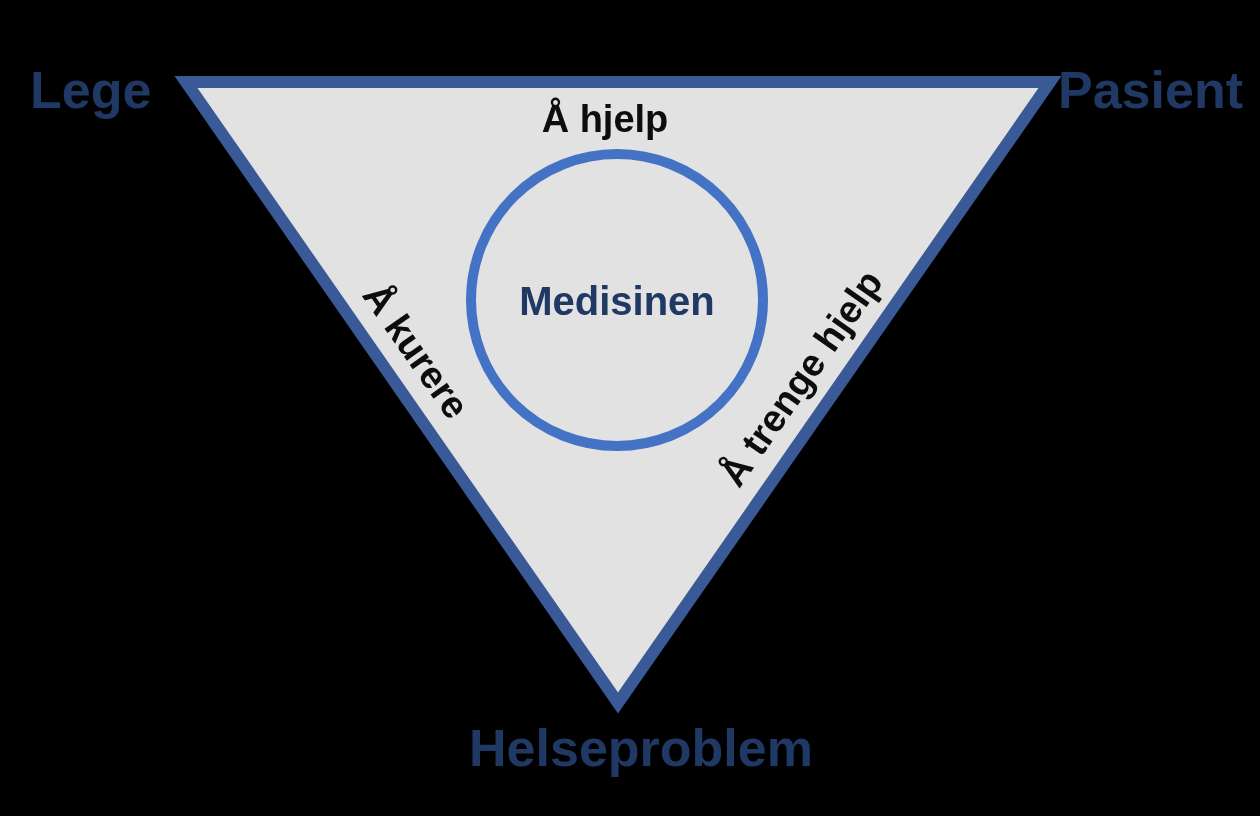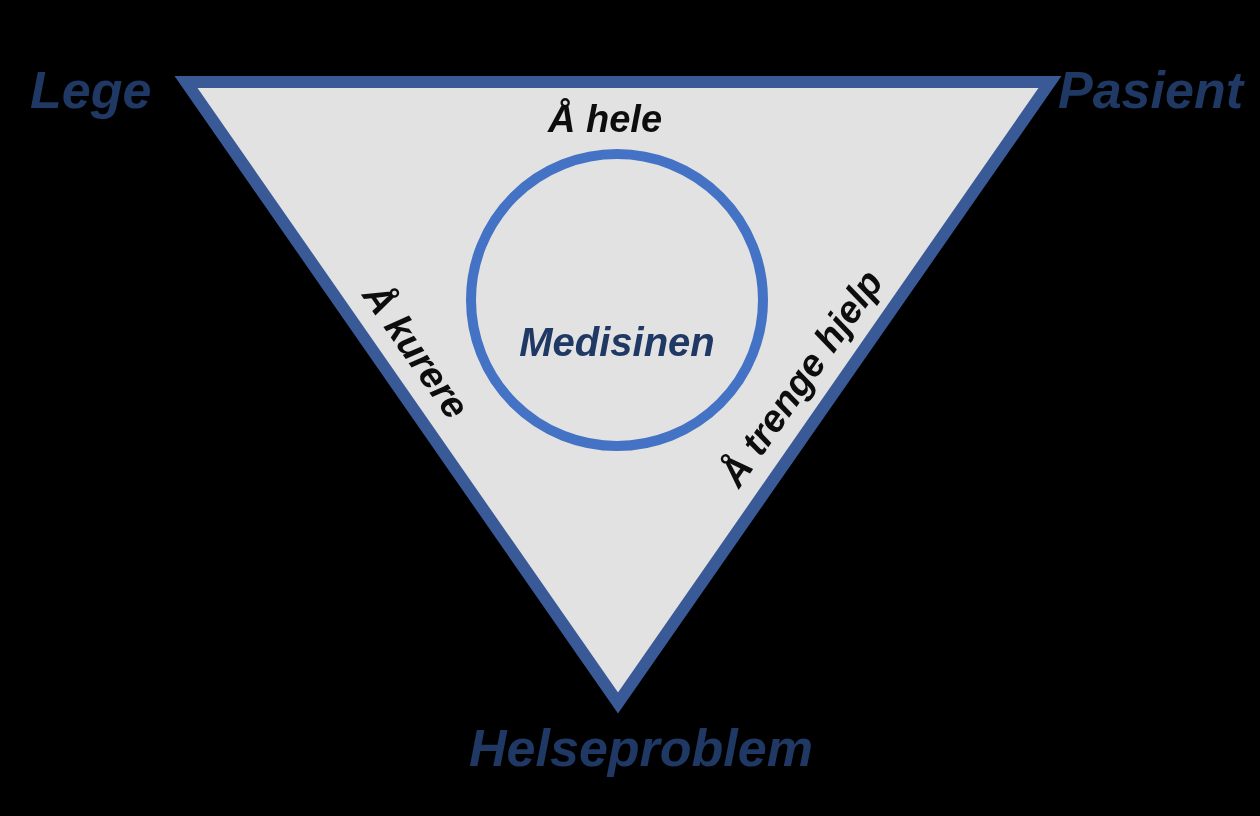--- a/index.html
+++ b/index.html
@@ -14,21 +14,20 @@
   html, body {
     width: 1260px; height: 816px;
     background: var(--bg);
     overflow: hidden;
     font-family: "Liberation Sans", sans-serif;
   }
   .canvas {
     position: relative;
     width: 1006px; height: 816px;
     background: var(--bg);
-    font-style: italic;
   }
   .diagram-svg {
     position: absolute;
     left: 0; top: 0;
     width: 1260px; height: 816px;
   }
   .triangle-shape {
     fill: var(--triangle_fill);
     stroke: var(--triangle_stroke);
     stroke-width: 12;
@@ -70,40 +69,39 @@
   }
   .a-trenge-hjelp-label {
     left: 801px; top: 378px;
     transform: translate(-50%, -50%) rotate(-55deg);
   }
   .medisinen-label {
     left: 617px; top: 301px;
     transform: translate(-50%, -50%);
     font-size: 40px;
     color: var(--navy_text);
-    margin-top: 41px;
   }
 </style>
 </head>
 <body>
 
 <div class="canvas">
 
   <svg class="diagram-svg" viewBox="0 0 1260 816" xmlns="http://www.w3.org/2000/svg">
     <polygon class="triangle-shape" points="186,82 1050,82 618,703"></polygon>
     <circle class="circle-shape" cx="617" cy="300" r="146"></circle>
   </svg>
 
   <div class="label corner-label lege-label">Lege</div>
 
   <div class="label corner-label helseproblem-label">Helseproblem</div>
 
   <div class="label corner-label pasient-label">Pasient</div>
 
-  <div class="label edge-label a-hele-label">Å hele</div>
+  <div class="label edge-label a-hele-label">Å hjelp</div>
 
   <div class="label edge-label a-kurere-label">Å kurere</div>
 
   <div class="label edge-label a-trenge-hjelp-label">Å trenge hjelp</div>
 
   <div class="label medisinen-label">Medisinen</div>
 
 </div>
 
 </body></html>

